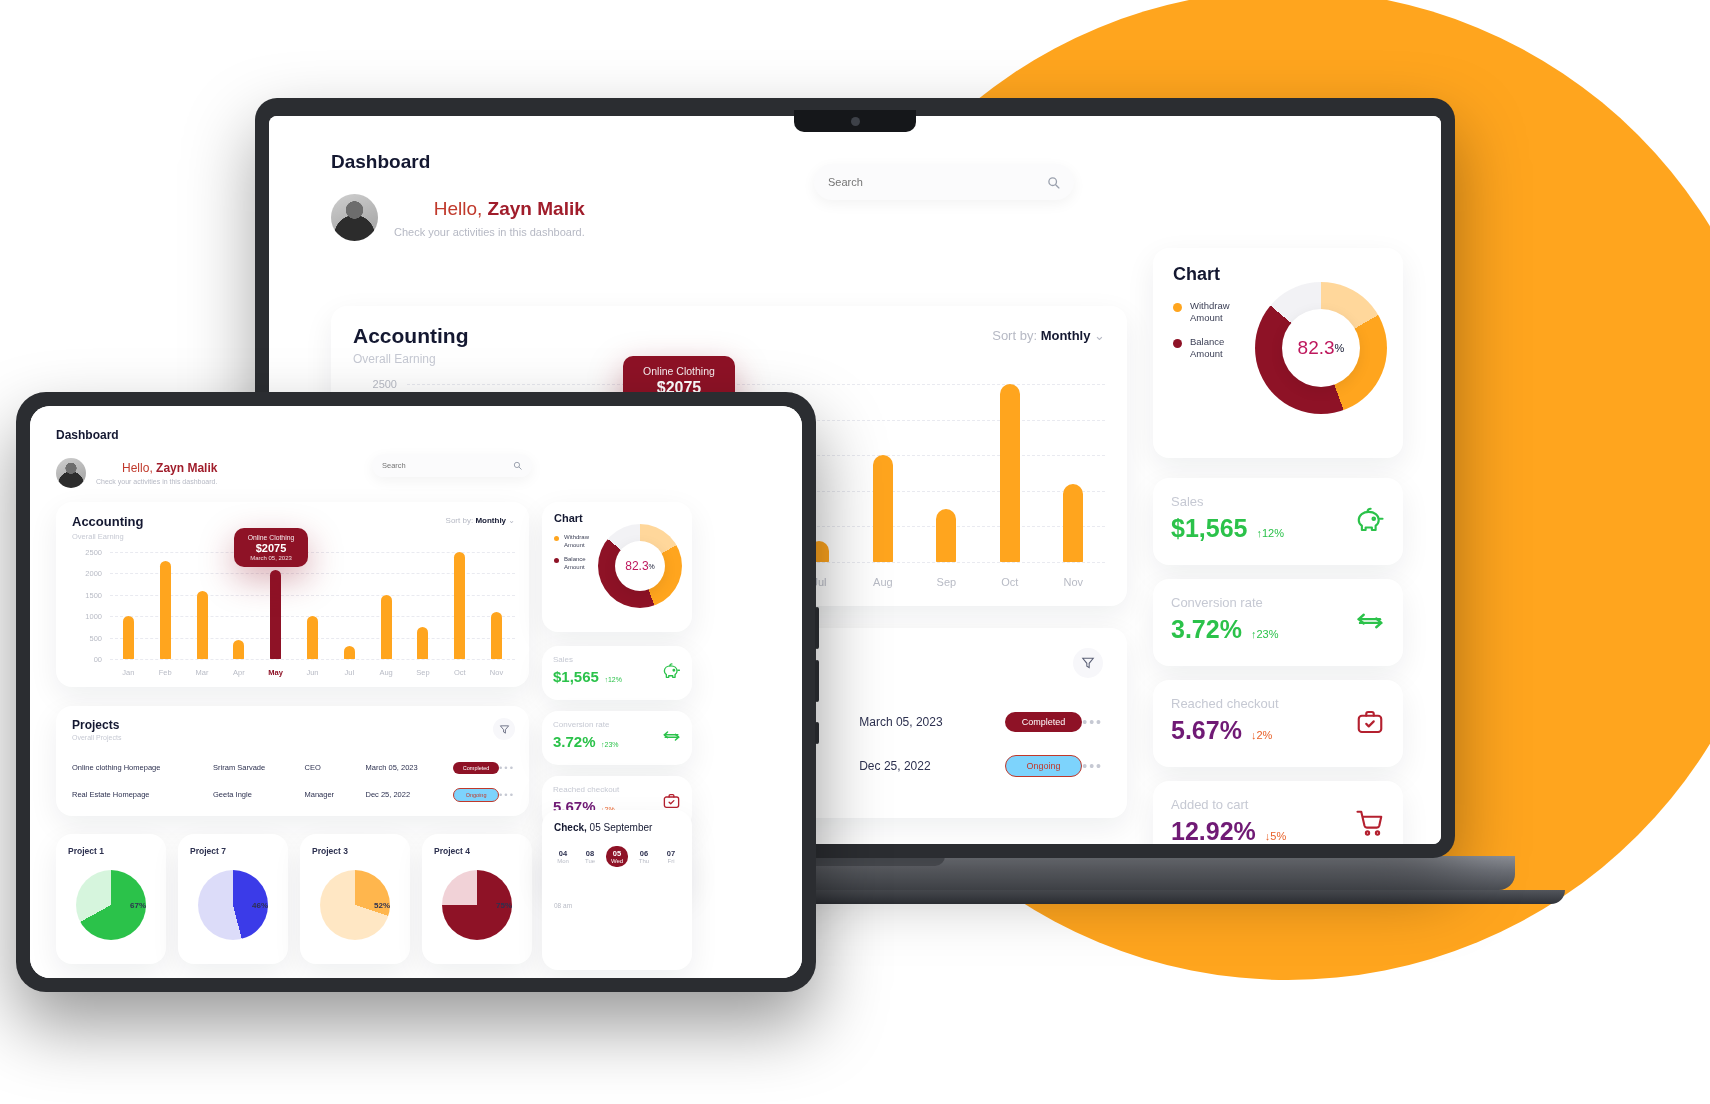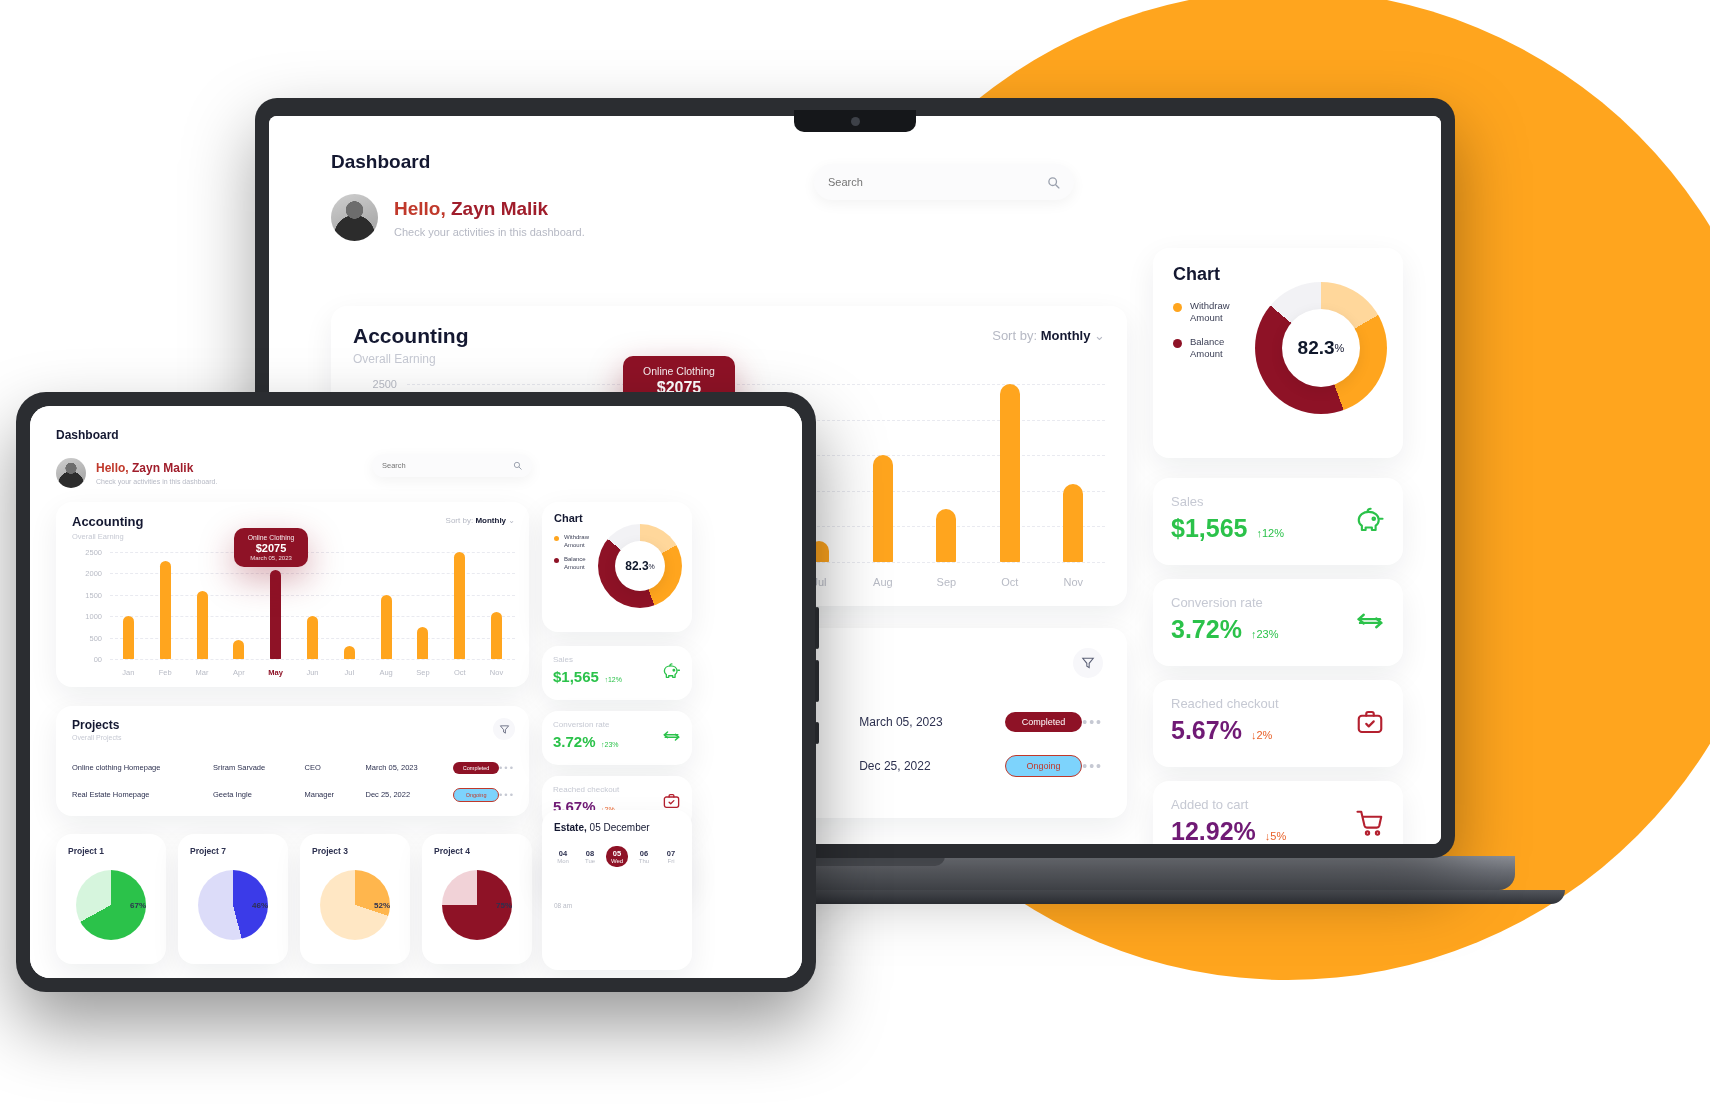--- a/index.html
+++ b/index.html
@@ -49,21 +49,21 @@
   .dash{ position:relative; width:100%; height:100%; background:#ffffff; }
   .dash-title{ font-weight:bold; color:#141831; }
   .greet-row{ display:flex; align-items:center; }
   .avatar{
     border-radius:50%; background:
       radial-gradient(circle at 50% 34%, #6d6d6d 0 22%, rgba(0,0,0,0) 23%),
       radial-gradient(circle at 50% 88%, #2c2c2c 0 42%, rgba(0,0,0,0) 43%),
       linear-gradient(160deg,#cfcfcf,#9d9d9d);
     flex:none;
   }
-  .greet-hello{ color:#C0392B; font-weight:bold; }
+  .greet-hello{ color:#C0392B; font-weight:normal;text-align:right; }
   .greet-hello b{ color:#A01D2B; }
   .greet-sub{ color:#b6b9c4; }
 
   .searchbox{
     background:#fbfbfc; border-radius:22px; display:flex; align-items:center;
     justify-content:space-between; color:#c3c6d0;
     box-shadow:0 4px 14px rgba(0,0,0,.05);
   }
   .card{ background:#fff; border-radius:16px; box-shadow:0 10px 30px rgba(20,24,49,.07); }
 
@@ -96,21 +96,21 @@
   .tt-val{ font-weight:bold; }
   .tt-date{ opacity:.85; }
 
   
   .donut{ position:relative; border-radius:50%; }
   .donut-hole{
     position:absolute; border-radius:50%; background:#fff; left:50%; top:50%;
     transform:translate(-50%,-50%); display:flex; align-items:center; justify-content:center;
     box-shadow:0 4px 14px rgba(0,0,0,.08);
   }
-  .donut-val{ font-weight:bold; color:#0f172a; }
+  .donut-val{ font-weight:normal; color:#be185d; }
   .legend-item{ display:flex; align-items:flex-start; }
   .dot{ border-radius:50%; flex:none; }
   .legend-text{ color:#3b3f55; line-height:1.25; }
 
   
   .stat-label{ color:#c6c9d3; }
   .stat-val{ font-weight:bold; }
   .stat-val.up{ color:#2BC24A; }
   .stat-val.down{ color:#701a75; }
   .delta{ display:flex; align-items:center; }
@@ -651,21 +651,21 @@
        <div class="stat-ico" style="position:absolute;right:11px;top:50%;transform:translateY(-50%);"><svg width="19" height="19" viewBox="0 0 24 24" fill="none" stroke="#B4202F" stroke-width="1.7" stroke-linecap="round" stroke-linejoin="round">
                     <path d="M2 3h3l2.6 11.2a2 2 0 0 0 2 1.5h7.8a2 2 0 0 0 2-1.5L21 7H6"></path>
                     <circle cx="10" cy="20" r="1.3"></circle>
                     <circle cx="18" cy="20" r="1.3"></circle>
                   </svg></div>
               </div>
             </div>
 
           <div class="card" style="position:absolute;left:512px;top:404px;width:150px;height:160px;">
             <div class="cal-title" style="position:absolute;left:12px;top:12px;font-size:10px;">
-              <b>Estate, </b><span>05 December</span>
+              <b>Check, </b><span>05 September</span>
             </div>
             <div class="cal-days" id="tb-cal" style="position:absolute;left:10px;right:10px;top:36px;">
                 <div class="cal-day" style="width: 22px; padding: 3px 0px;">
                   <div class="cal-num" style="font-size:7.5px;">04</div>
                   <div class="cal-dow" style="font-size:6px;">Mon</div>
                 </div>
                 <div class="cal-day" style="width: 22px; padding: 3px 0px;">
                   <div class="cal-num" style="font-size:7.5px;">08</div>
                   <div class="cal-dow" style="font-size:6px;">Tue</div>
                 </div>

